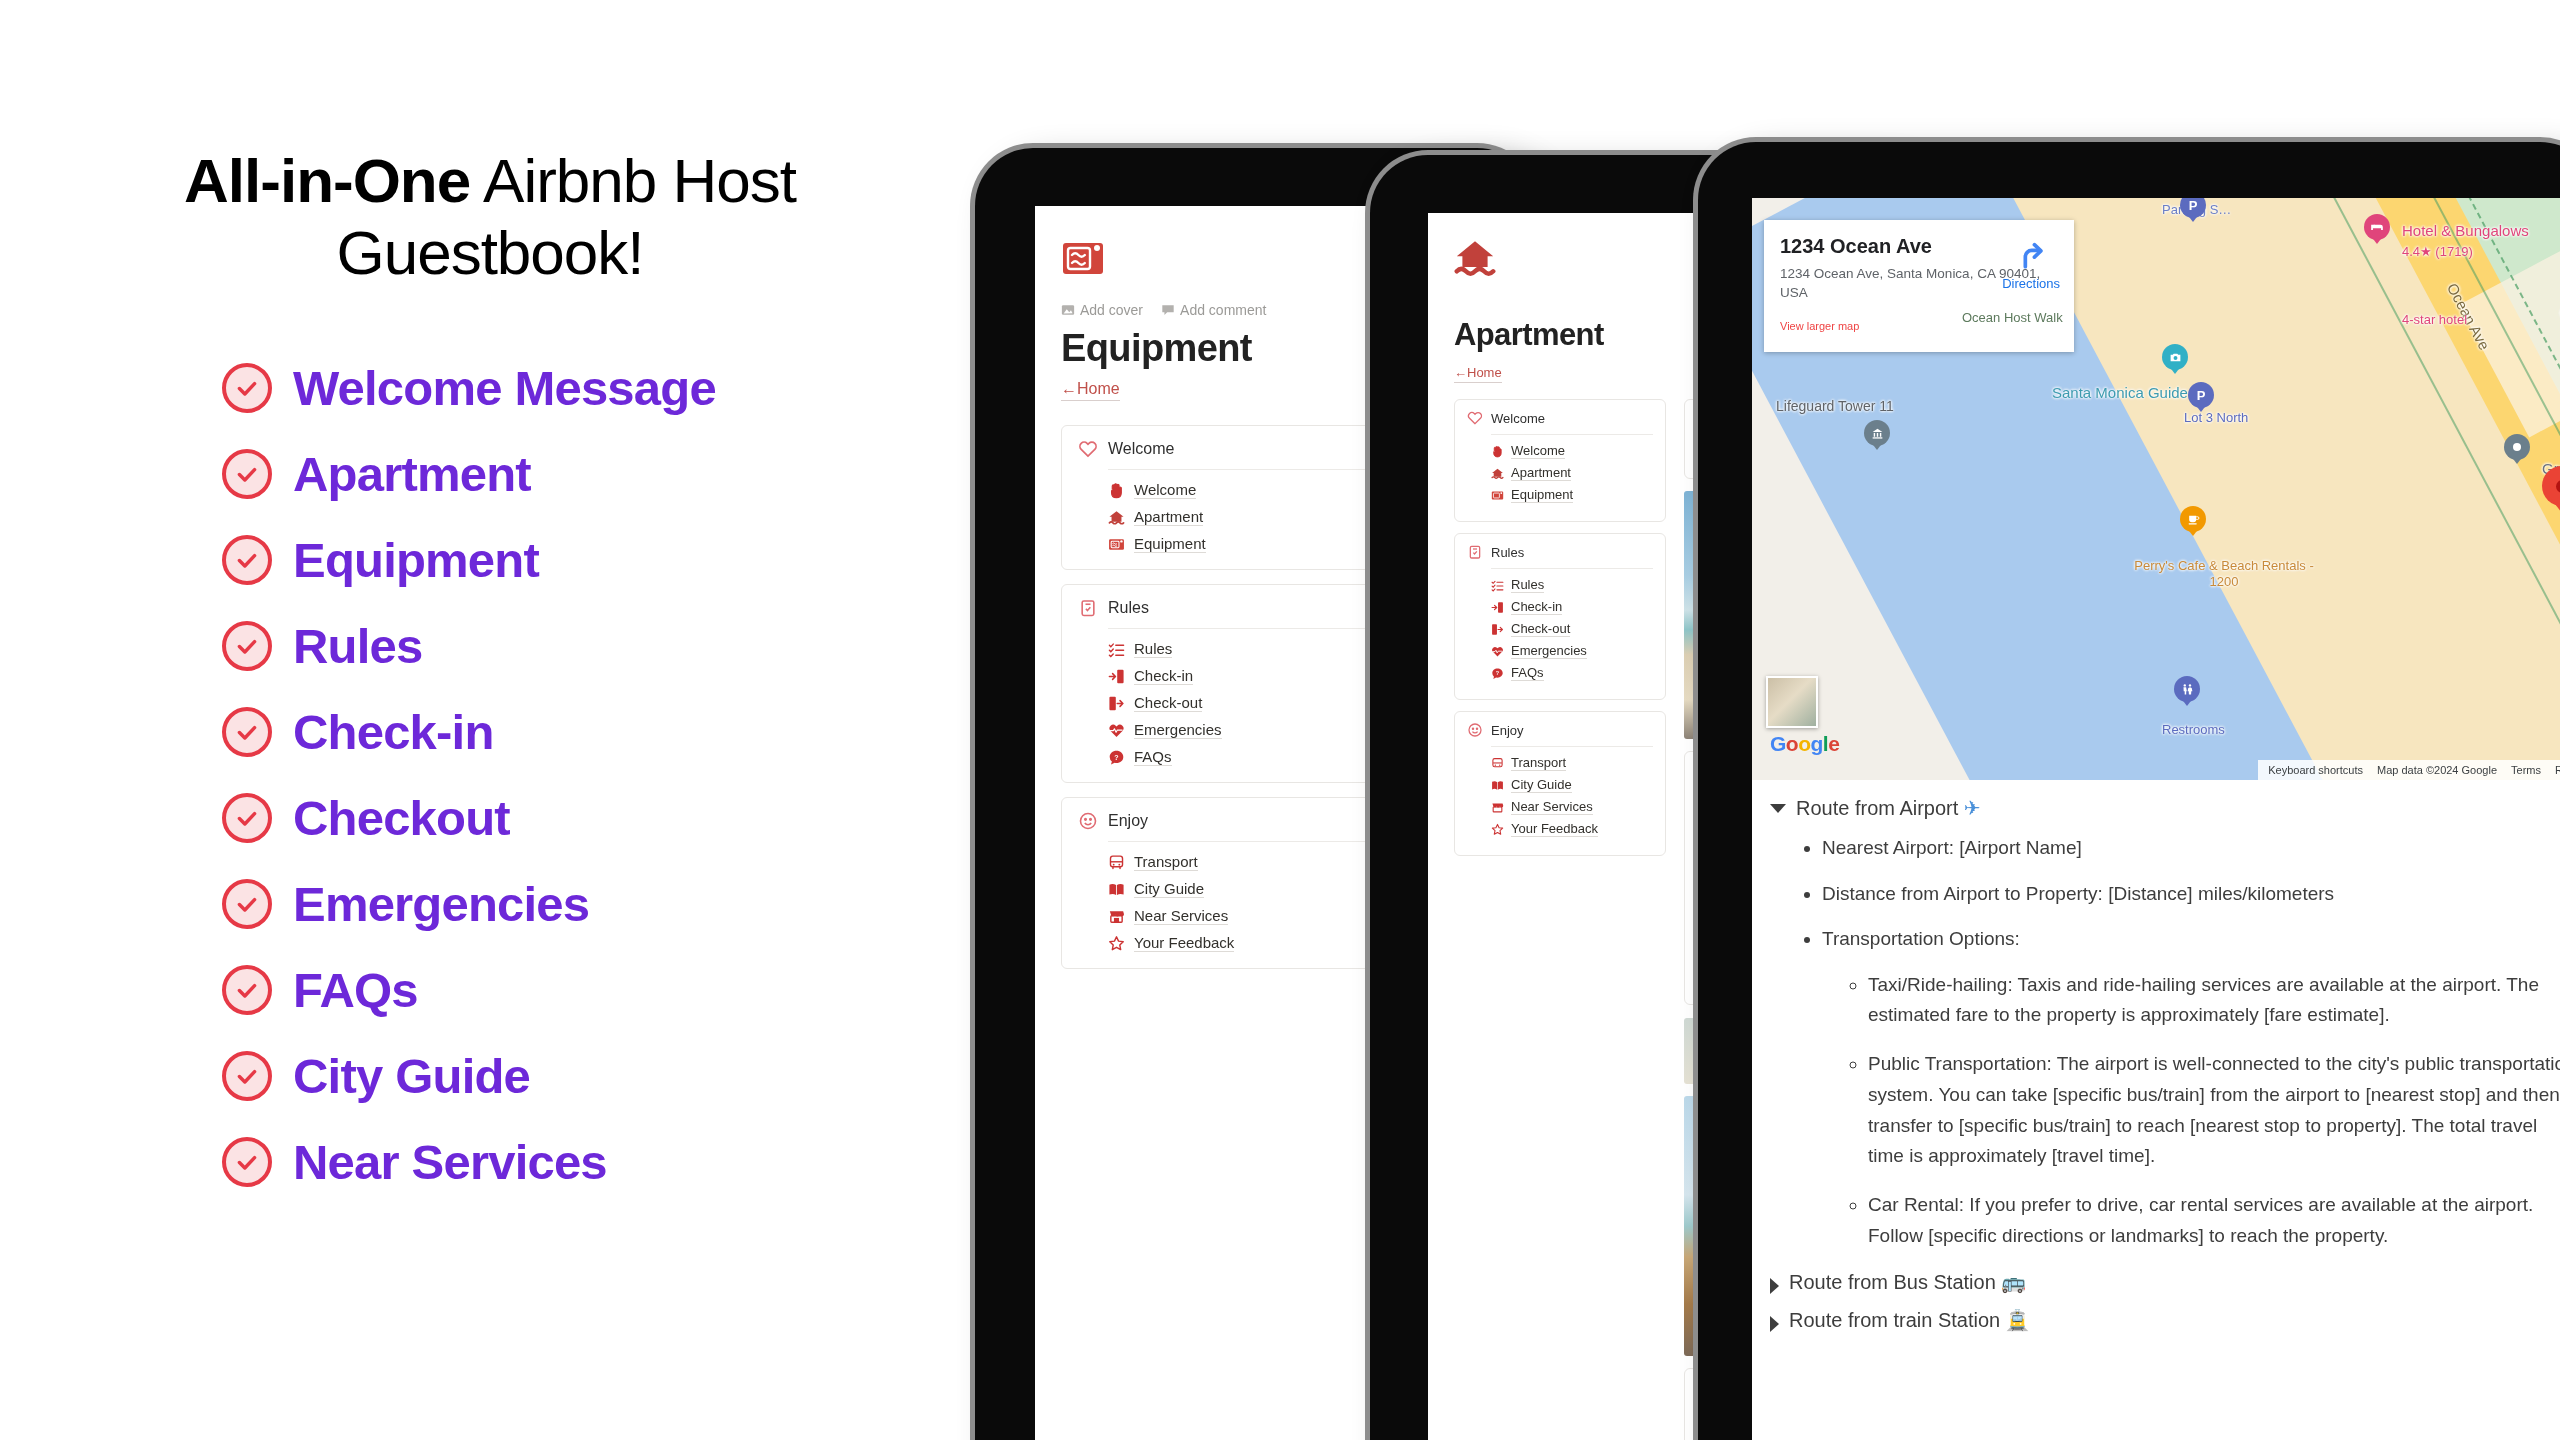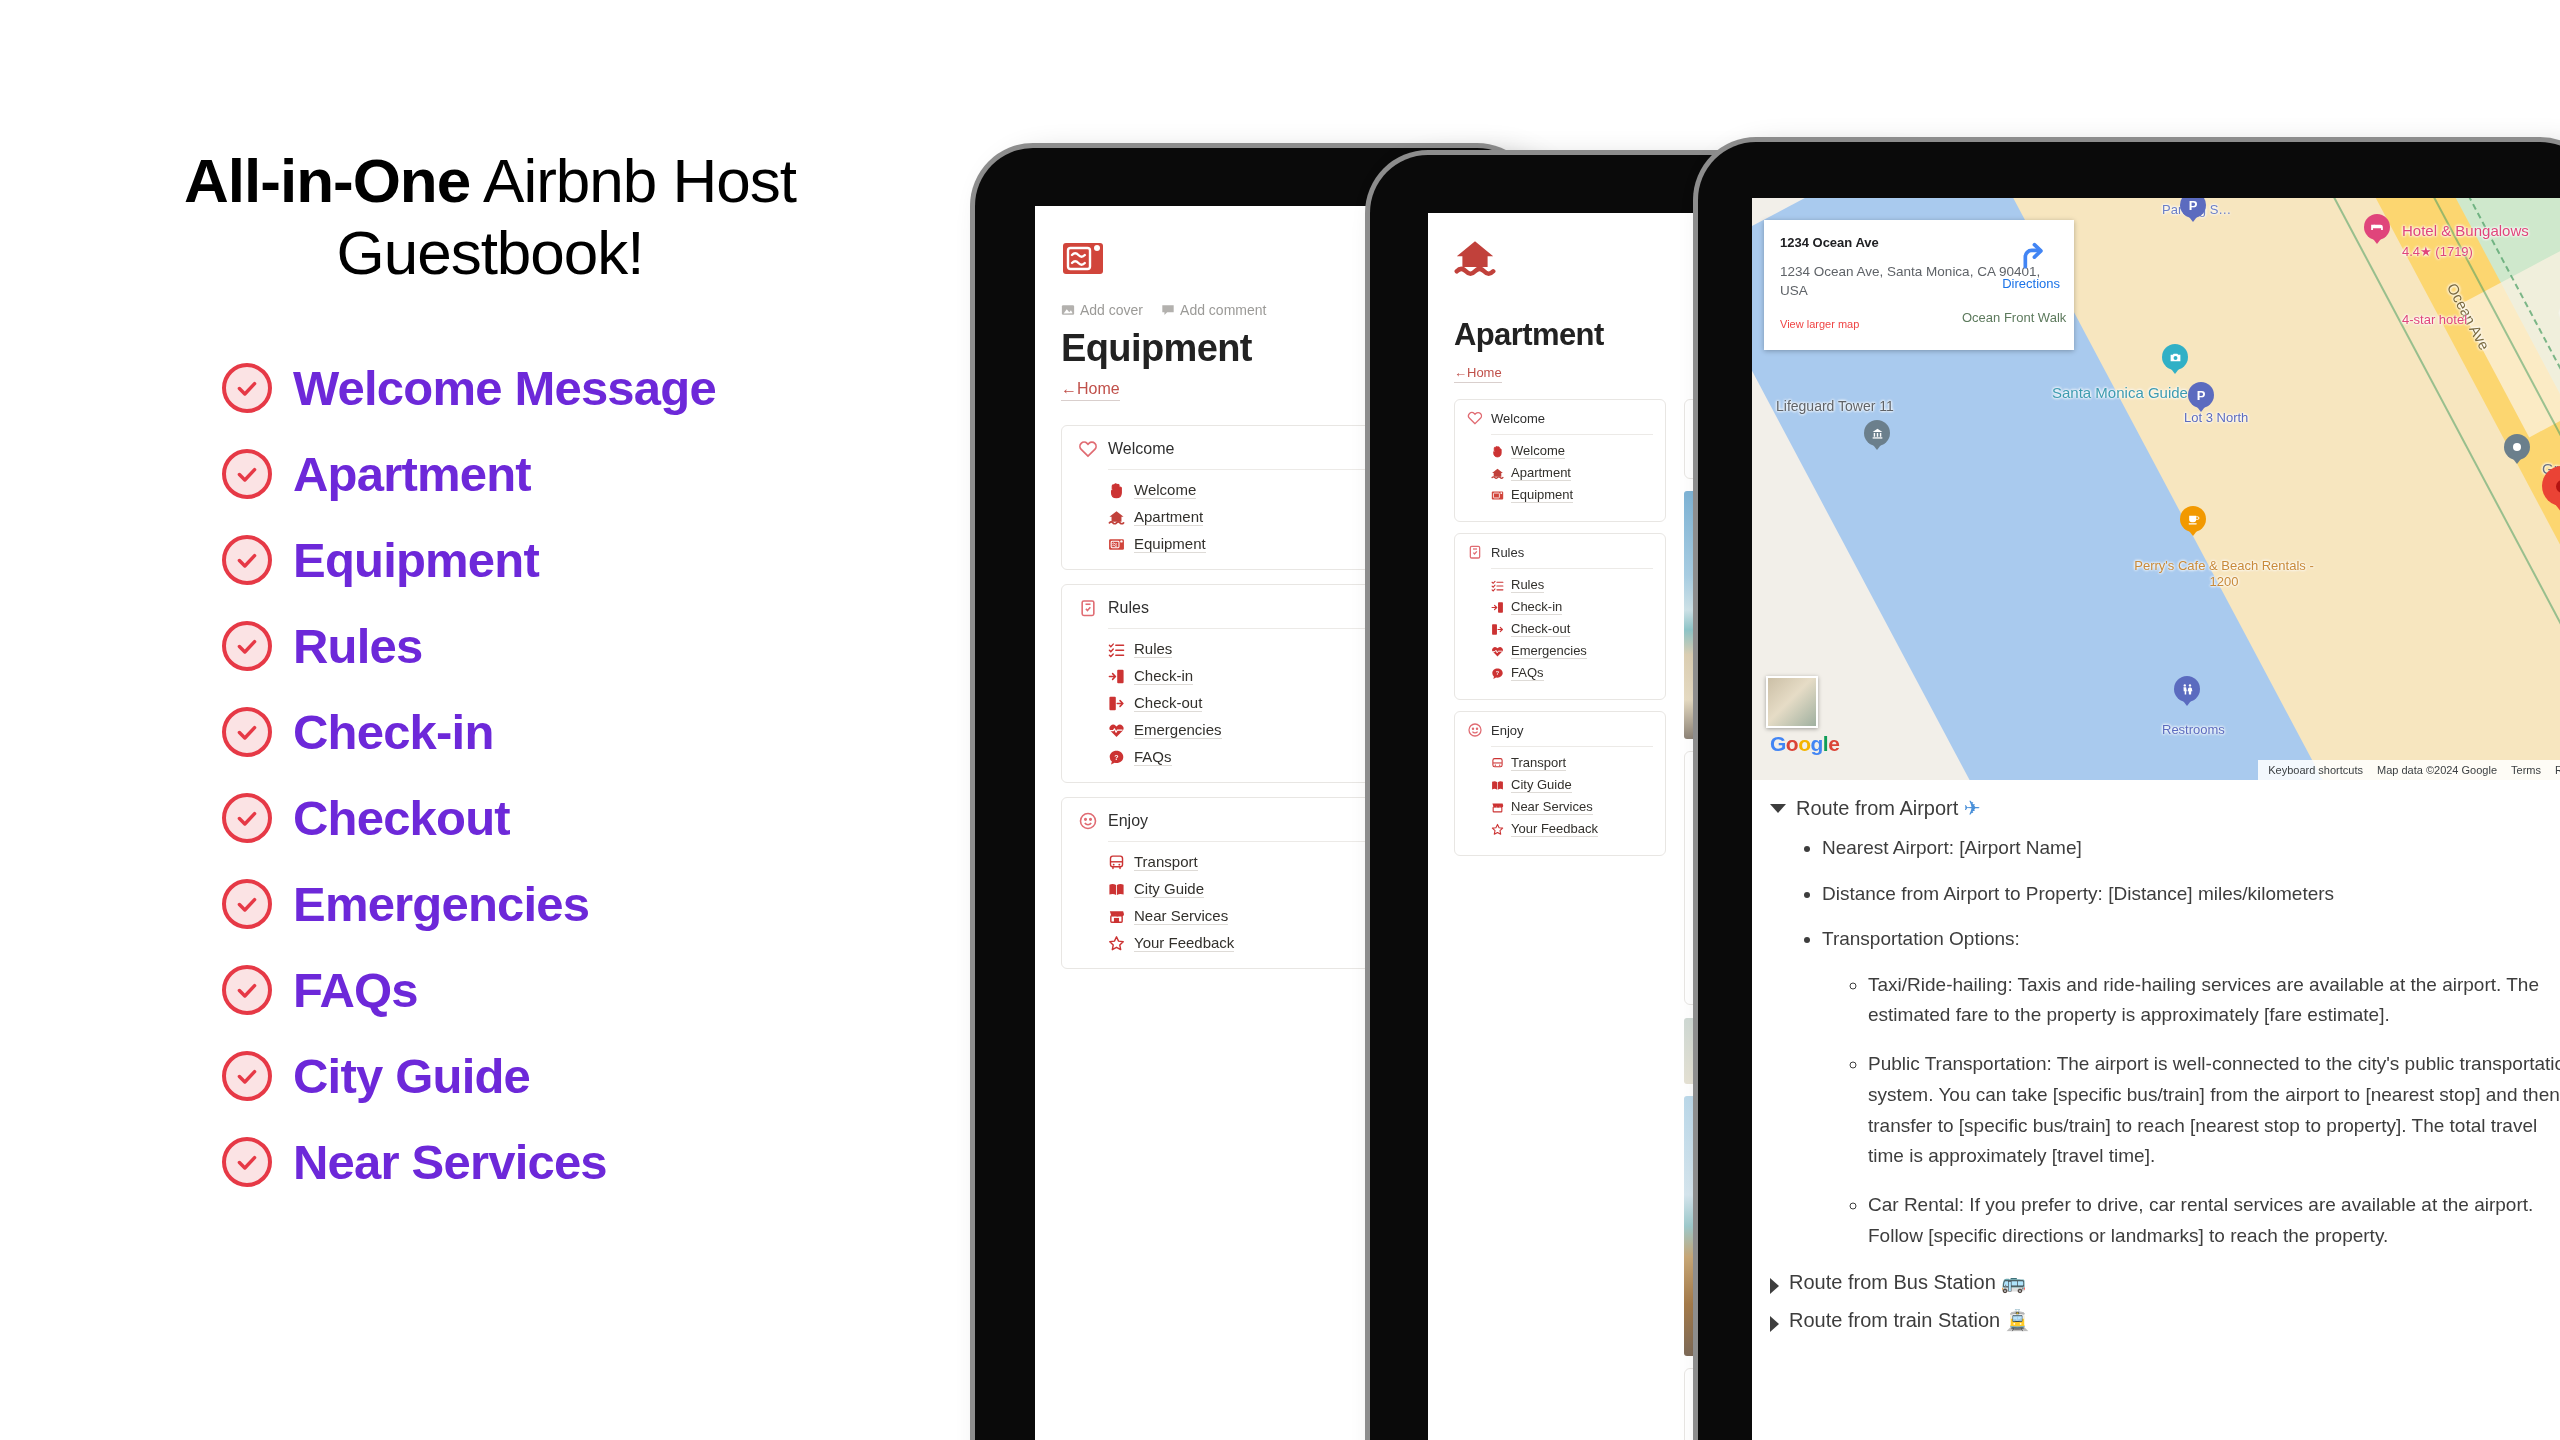--- a/index.html
+++ b/index.html
@@ -108,21 +108,21 @@
   .map-park { position: absolute; left: 640px; top: -120px; width: 190px; height: 1200px;
               background: #cfe8cc; transform: rotate(-28deg); transform-origin: 0 0; }
   .map-road { position: absolute; left: 560px; top: -120px; width: 82px; height: 1200px;
               background: #fcd670; transform: rotate(-28deg); transform-origin: 0 0; }
   .map-blockrow { position: absolute; background: #ffffff; opacity: .75; }
   .map-greenline { position: absolute; background: #4a9e64; opacity: .55; }
   .map-footpath { position: absolute; border-left: 2px dashed #4a9e64; opacity: .7; }
 
   .map-card { position: absolute; left: 12px; top: 22px; width: 310px; background: #fff;
               box-shadow: 0 1px 5px rgba(0,0,0,.28); padding: 15px 16px 18px 16px; }
-  .map-card .mc-title { font-size: 13px; font-weight: 700; color: #202124; margin-bottom: 13px; }
+  .map-card .mc-title { font-size: 20px; font-weight: 700; color: #202124; margin-bottom: 7px; }
   .map-card .mc-addr { font-size: 13.5px; color: #5f6368; line-height: 1.38; }
   .map-card .mc-link { font-size: 11px; color: #ef4444; margin-top: 18px; display: inline-block; }
   .map-card .mc-dir { position: absolute; right: 14px; top: 17px; text-align: center; }
   .map-card .mc-dir .dl { font-size: 13px; color: #1a73e8; margin-top: 1px; }
 
   .map-label { position: absolute; font-size: 13px; white-space: nowrap;
                text-shadow: 0 0 3px #fff, 0 0 3px #fff, 0 0 3px #fff; }
   .pin { position: absolute; width: 26px; height: 34px; }
   .pin .head { width: 26px; height: 26px; border-radius: 50%; display: flex;
                align-items: center; justify-content: center; color: #fff; font-size: 13px; }
@@ -634,21 +634,21 @@
           </svg>
           <div class="dl">Directions</div>
         </div>
       </div>
 
       <div class="map-label" style="left:410px;top:4px;color:#6b7fc7;">Parking S…</div>
       <div class="map-label" style="left:680px;top:110px;color:#7a6a3f;font-size:15px;transform:rotate(62deg);">Ocean Ave</div>
       <div class="map-label" style="left:650px;top:24px;color:#e0457b;font-size:15px;">Hotel &amp; Bungalows</div>
       <div class="map-label" style="left:650px;top:46px;color:#e0457b;">4.4★ (1719)</div>
       <div class="map-label" style="left:650px;top:66px;color:#e0457b;margin-top:48px;">4-star hotel</div>
-      <div class="map-label" style="left:210px;top:112px;color:#5d7a5d;">Ocean Front Walk</div>
+      <div class="map-label" style="left:210px;top:112px;color:#5d7a5d;">Ocean Host Walk</div>
       <div class="map-label" style="left:300px;top:186px;color:#3d9bb0;font-size:15px;">Santa Monica Guide</div>
       <div class="map-label" style="left:24px;top:200px;color:#5f6368;font-size:14px;">Lifeguard Tower 11</div>
       <div class="map-label" style="left:432px;top:212px;color:#5b6bbf;">Lot 3 North</div>
       <div class="map-label" style="left:790px;top:262px;color:#6b7280;font-size:15px;">Gree…</div>
       <div class="map-label" style="left:382px;top:360px;color:#c88a3a;width:180px;white-space:normal;text-align:center;line-height:1.25;">Perry's Cafe &amp; Beach Rentals - 1200</div>
       <div class="map-label" style="left:410px;top:524px;color:#5b6bbf;">Restrooms</div>
       <div class="map-label" style="left:800px;top:120px;color:#7a6a3f;font-size:15px;transform:rotate(62deg);">Oce…</div>
 
       <div class="pin" style="left:612px;top:16px;">
         <div class="head" style="background:#e0457b;">

